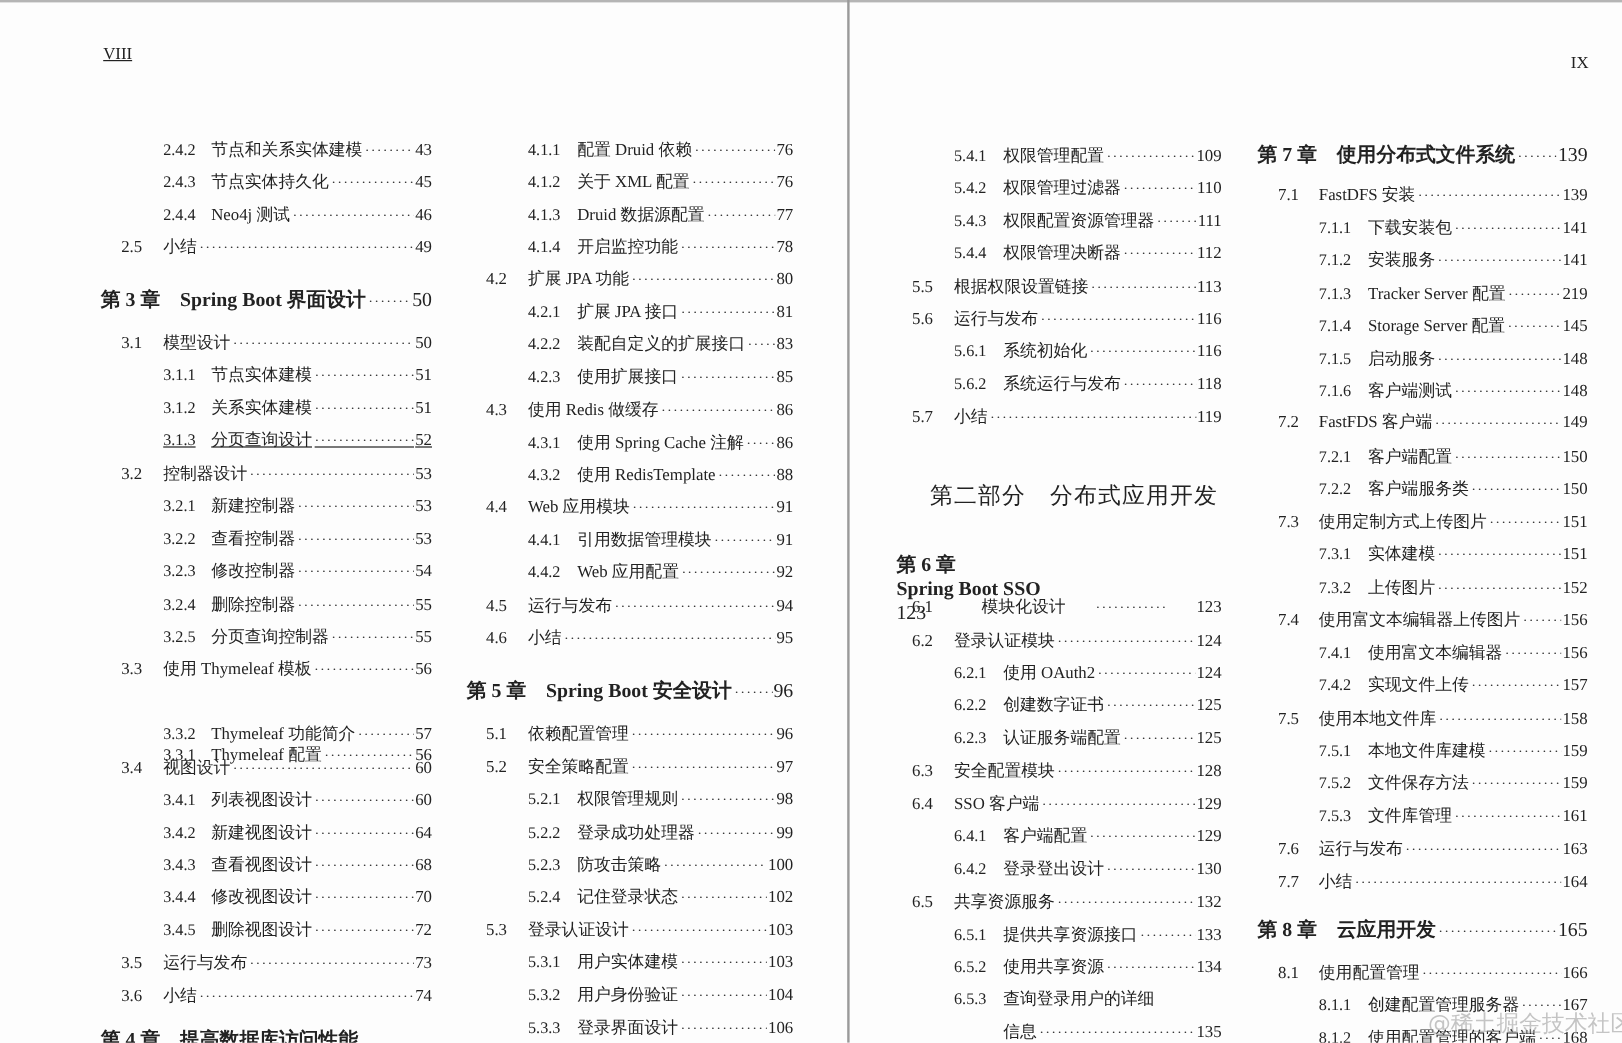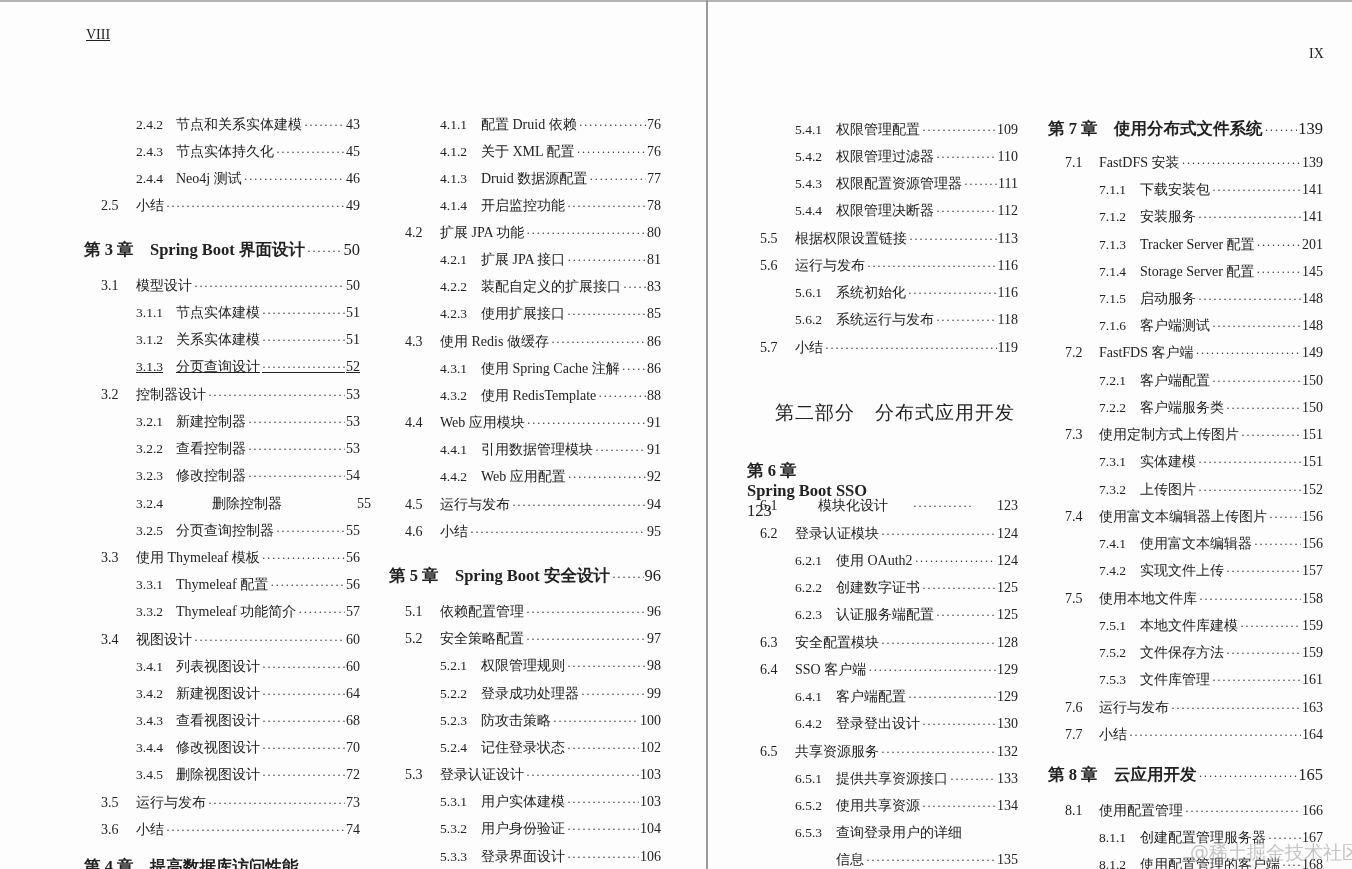--- a/index.html
+++ b/index.html
@@ -41,21 +41,21 @@
       position: absolute; left: 1190px; top: 840px; font-size: 19px; color: rgba(150,150,150,0.55);
       font-family: "DejaVu Sans", sans-serif; white-space: nowrap;
     }
   </style>
 </head>
 <body>
 
 <div class="top-edge"></div>
 <div class="gutter"></div>
 
-<div class="page-num" style="left:86px; top:27px;text-decoration:underline;">VIII</div>
+<div class="page-num" style="left:86px; top:38px;text-decoration:underline;">VIII</div>
 <div class="page-num" style="left:1309px; top:46px;">IX</div>
 
 <div class="part-title" style="left:775px; top:400px;">第二部分　分布式应用开发</div>
 
 <div id="col0" class="column">
     <div class="row sub" style="left: 136px; width: 224px; top: 115px;">
       <span class="num" style="width: 40px;">2.4.2</span>
       <span class="title">节点和关系实体建模</span>
       <span class="leader"></span>
       <span class="page">43</span>
@@ -125,40 +125,40 @@
       <span class="title">查看控制器</span>
       <span class="leader"></span>
       <span class="page">53</span>
     </div>
     <div class="row sub" style="left: 136px; width: 224px; top: 466px;">
       <span class="num" style="width: 40px;">3.2.3</span>
       <span class="title">修改控制器</span>
       <span class="leader"></span>
       <span class="page">54</span>
     </div>
-    <div class="row sub" style="left: 136px; width: 224px; top: 494px; gap: 36px;">
+    <div class="row sub" style="left: 136px; width: 224px; top: 494px;">
       <span class="num" style="width: 40px;">3.2.4</span>
       <span class="title">删除控制器</span>
       <span class="leader"></span>
       <span class="page">55</span>
     </div>
     <div class="row sub" style="left: 136px; width: 224px; top: 521px;">
       <span class="num" style="width: 40px;">3.2.5</span>
       <span class="title">分页查询控制器</span>
       <span class="leader"></span>
       <span class="page">55</span>
     </div>
     <div class="row sec" style="left: 101px; width: 259px; top: 548px;">
       <span class="num" style="width: 35px;">3.3</span>
       <span class="title">使用 Thymeleaf 模板</span>
       <span class="leader"></span>
       <span class="page">56</span>
     </div>
     <div class="row sub" style="left: 136px; width: 224px; top: 575px;">
-      <span class="num" style="width: 40px;">3.3.1</span>
+      <span class="num" style="width: 40px; margin-top: 44px;">3.3.1</span>
       <span class="title">Thymeleaf 配置</span>
       <span class="leader"></span>
       <span class="page">56</span>
     </div>
     <div class="row sub" style="left: 136px; width: 224px; top: 602px;">
       <span class="num" style="width: 40px;">3.3.2</span>
       <span class="title">Thymeleaf 功能简介</span>
       <span class="leader"></span>
       <span class="page">57</span>
     </div>
@@ -545,21 +545,21 @@
     <div class="row sub" style="left: 1099px; width: 224px; top: 207px;">
       <span class="num" style="width: 41px;">7.1.2</span>
       <span class="title">安装服务</span>
       <span class="leader"></span>
       <span class="page">141</span>
     </div>
     <div class="row sub" style="left: 1099px; width: 224px; top: 235px;">
       <span class="num" style="width: 41px;">7.1.3</span>
       <span class="title">Tracker Server 配置</span>
       <span class="leader"></span>
-      <span class="page">201</span>
+      <span class="page">219</span>
     </div>
     <div class="row sub" style="left: 1099px; width: 224px; top: 262px;">
       <span class="num" style="width: 41px;">7.1.4</span>
       <span class="title">Storage Server 配置</span>
       <span class="leader"></span>
       <span class="page">145</span>
     </div>
     <div class="row sub" style="left: 1099px; width: 224px; top: 289px;">
       <span class="num" style="width: 41px;">7.1.5</span>
       <span class="title">启动服务</span>

